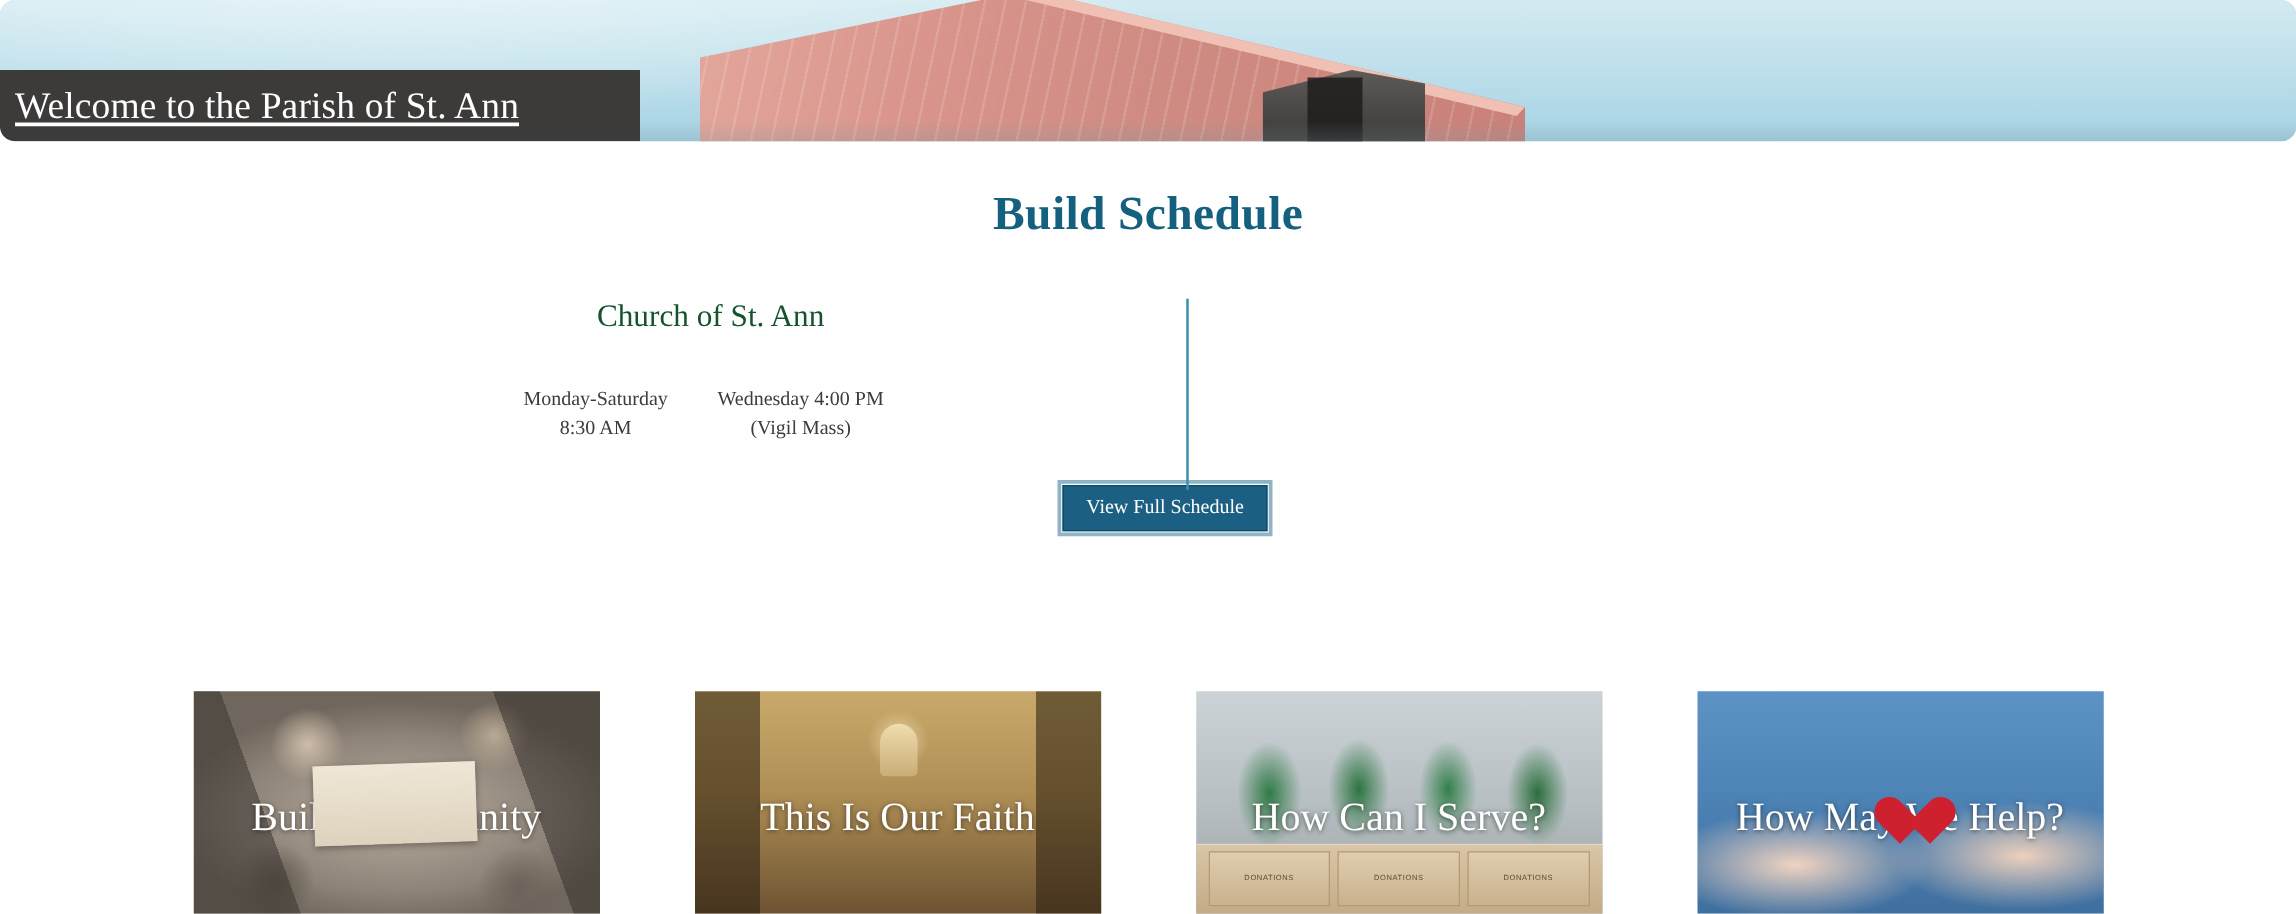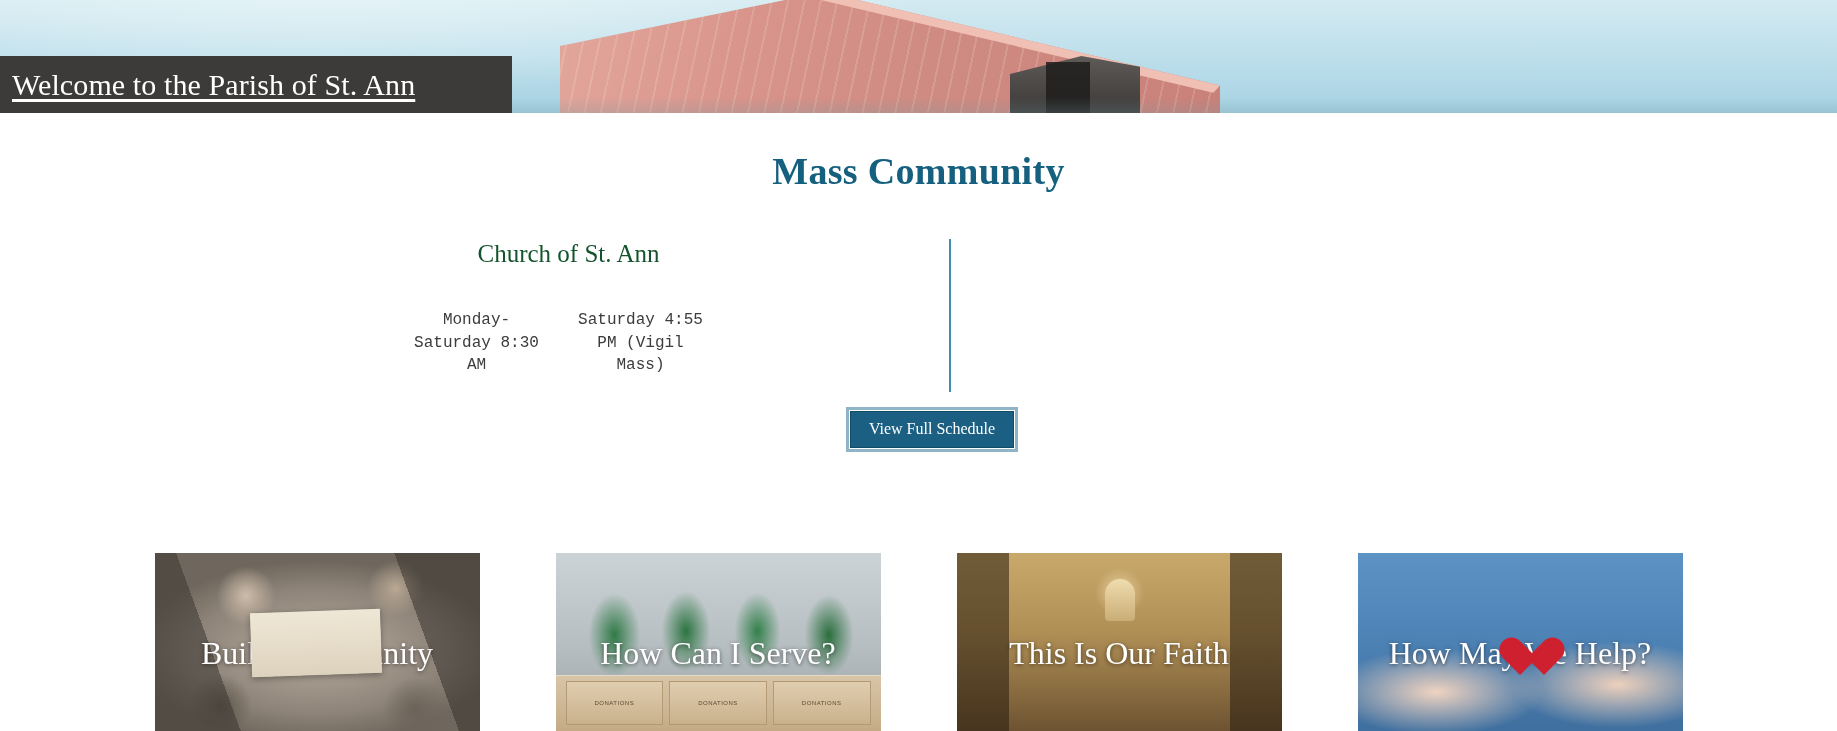--- a/index.html
+++ b/index.html
@@ -18,20 +18,21 @@
     background: #ffffff;
   }
 
   
   .hero {
     position: relative;
     width: 1837px;
     height: 113px;
     overflow: hidden;
     background: linear-gradient(180deg, #cfe7ef 0%, #bfdfeb 40%, #a9d4e4 100%);
+    border-radius: 12px;
   }
   .hero-sky {
     position: absolute;
     inset: 0;
     background:
       radial-gradient(ellipse 900px 200px at 18% -40%, #eaf6f8 0%, rgba(234,246,248,0) 70%),
       linear-gradient(180deg, #d3eaf1 0%, #c0e0ec 45%, #a6d2e3 100%);
   }
   
   .roof {
@@ -159,21 +160,21 @@
   .times {
     display: flex;
     justify-content: center;
     margin-top: 40px;
   }
   .time-cell {
     width: 150px;
     color: #3c3c3c;
     font-size: 16px;
     line-height: 1.42;
-    font-family: Liberation Mono, monospace;
+    font-family: Liberation Serif, serif;
     text-align: center;
     padding: 0 8px;
   }
   .church-col.left .times { padding-right: 6px; }
   .church-col.left .time-cell:nth-child(1) { margin-right: 14px; }
   .church-col.left .time-cell:nth-child(2) { margin-right: 14px; }
   .church-col.right .times { padding-left: 18px; }
   .church-col.right .time-cell:nth-child(1) { margin-right: 184px; }
 
   .btn-wrap {
@@ -357,59 +358,59 @@
     <div class="tower"></div>
     <div class="tower-dark"></div>
     <div class="hero-shadow"></div>
 
     <div class="welcome-banner">
       <span class="wtext">Welcome to the Parish of St. Ann</span>
     </div>
   </div>
 
   <div class="schedule">
-    <h1 class="schedule-title">Mass Community</h1>
+    <h1 class="schedule-title">Build Schedule</h1>
 
     <div class="churches">
       <div class="divider"></div>
 
       <div class="church-col left">
         <div class="church-name">Church of St. Ann</div>
         <div class="times">
           <div class="time-cell">Monday-Saturday 8:30 AM</div>
-          <div class="time-cell">Saturday 4:55 PM (Vigil Mass)</div>
+          <div class="time-cell">Wednesday 4:00 PM (Vigil Mass)</div>
         </div>
       </div>
 
     </div>
 
     <div class="btn-wrap">
       <button class="view-btn">View Full Schedule</button>
     </div>
   </div>
 
   <div class="cards">
 
     <div class="card card1">
       <div class="card-label">Build Community</div>
+    </div>
+
+    <div class="card card2">
+      <div class="card-label">This Is Our Faith</div>
     </div>
 
     <div class="card card3">
       <div class="donation-boxes">
         <div class="dbox">DONATIONS</div>
         <div class="dbox">DONATIONS</div>
         <div class="dbox">DONATIONS</div>
       </div>
       <div class="card-label">How Can I Serve?</div>
     </div>
 
-    <div class="card card2">
-      <div class="card-label">This Is Our Faith</div>
-    </div>
-
     <div class="card card4">
       <div class="heart"></div>
       <div class="card-label">How May We Help?</div>
     </div>
 
   </div>
 
 </div>
 
 </body></html>

